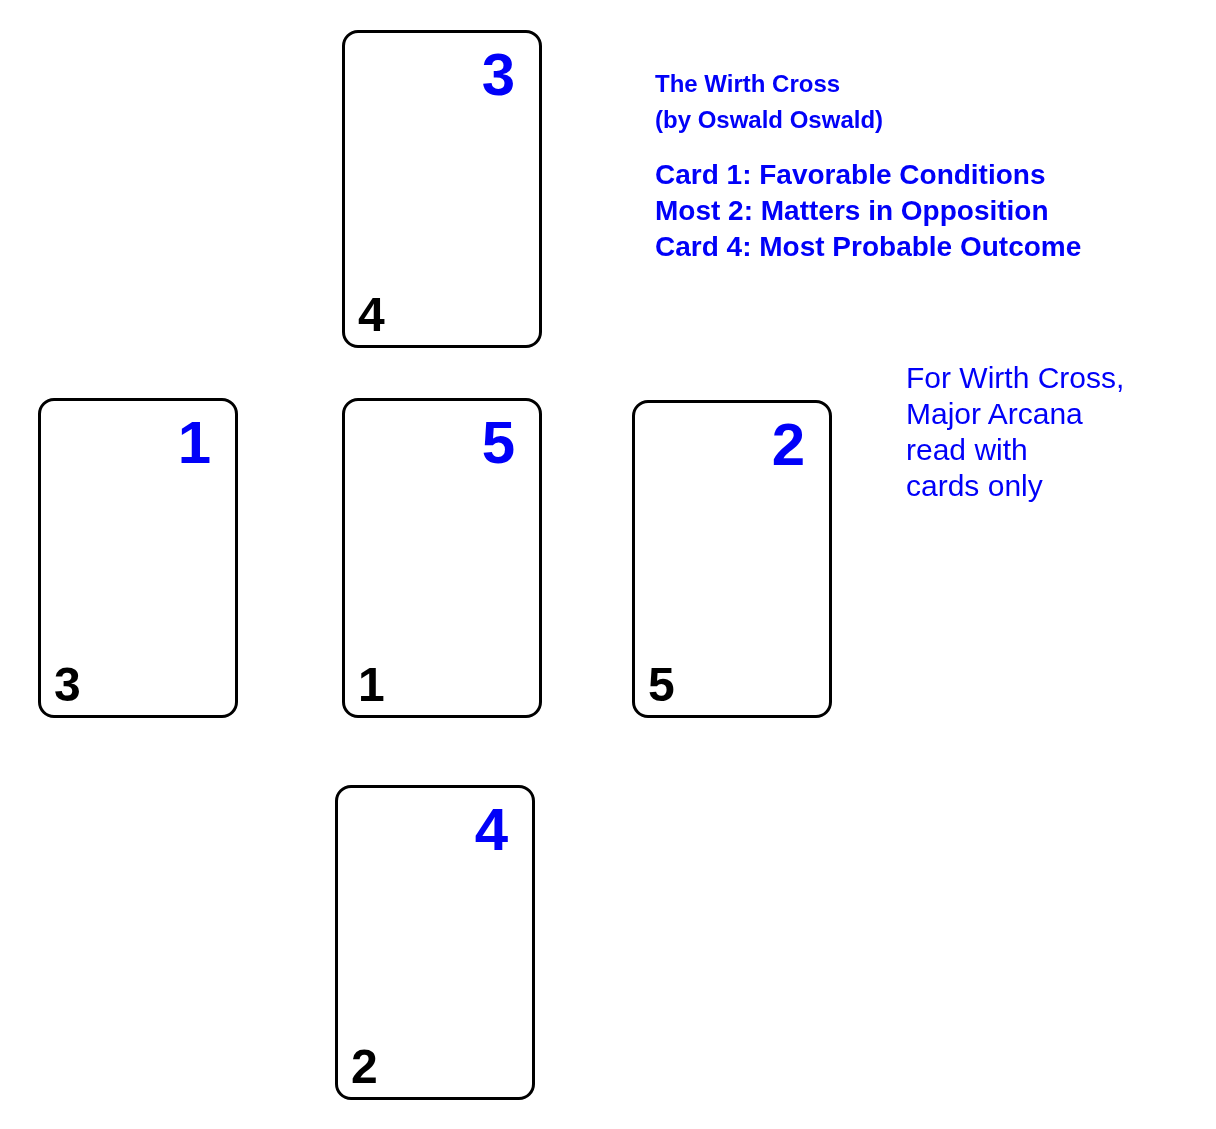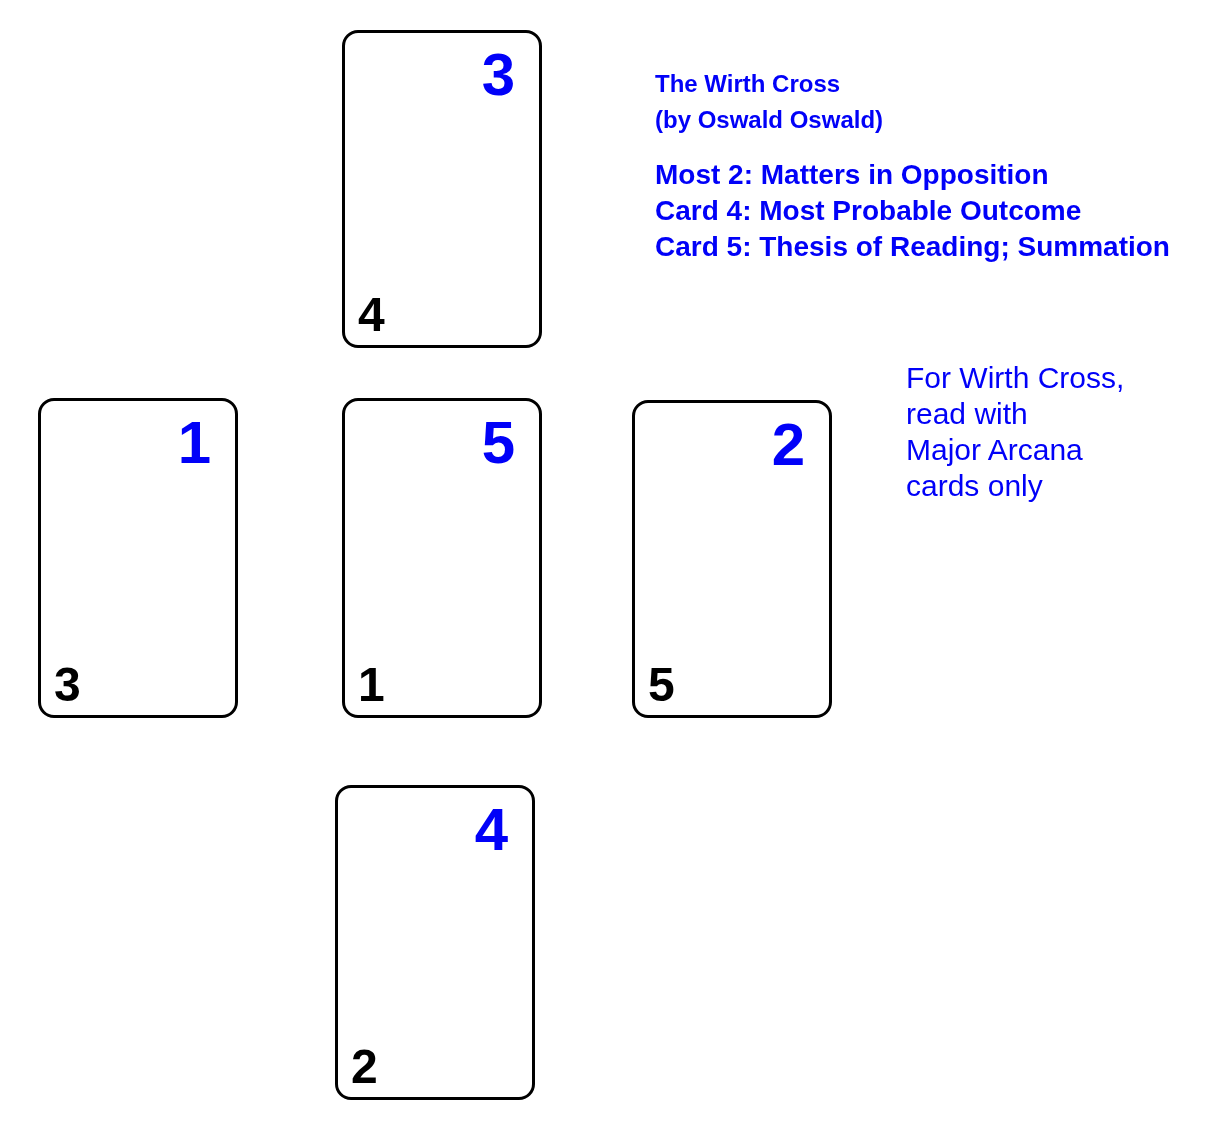--- a/index.html
+++ b/index.html
@@ -104,25 +104,25 @@
     <span class="pos-num">4</span>
     <span class="ord-num">2</span>
   </div>
 
   <div class="title-block">
     <div>The Wirth Cross</div>
     <div>(by Oswald Oswald)</div>
   </div>
 
   <div class="legend-block">
+    <div>Card 1: Favorable Conditions</div>
     <div>Most 2: Matters in Opposition</div>
     <div>Card 4: Most Probable Outcome</div>
-    <div>Card 5: Thesis of Reading; Summation</div>
   </div>
 
   <div class="note-block">
     <div>For Wirth Cross,</div>
+    <div>Major Arcana</div>
     <div>read with</div>
-    <div>Major Arcana</div>
     <div>cards only</div>
   </div>
 
 </div>
 
 </body></html>

